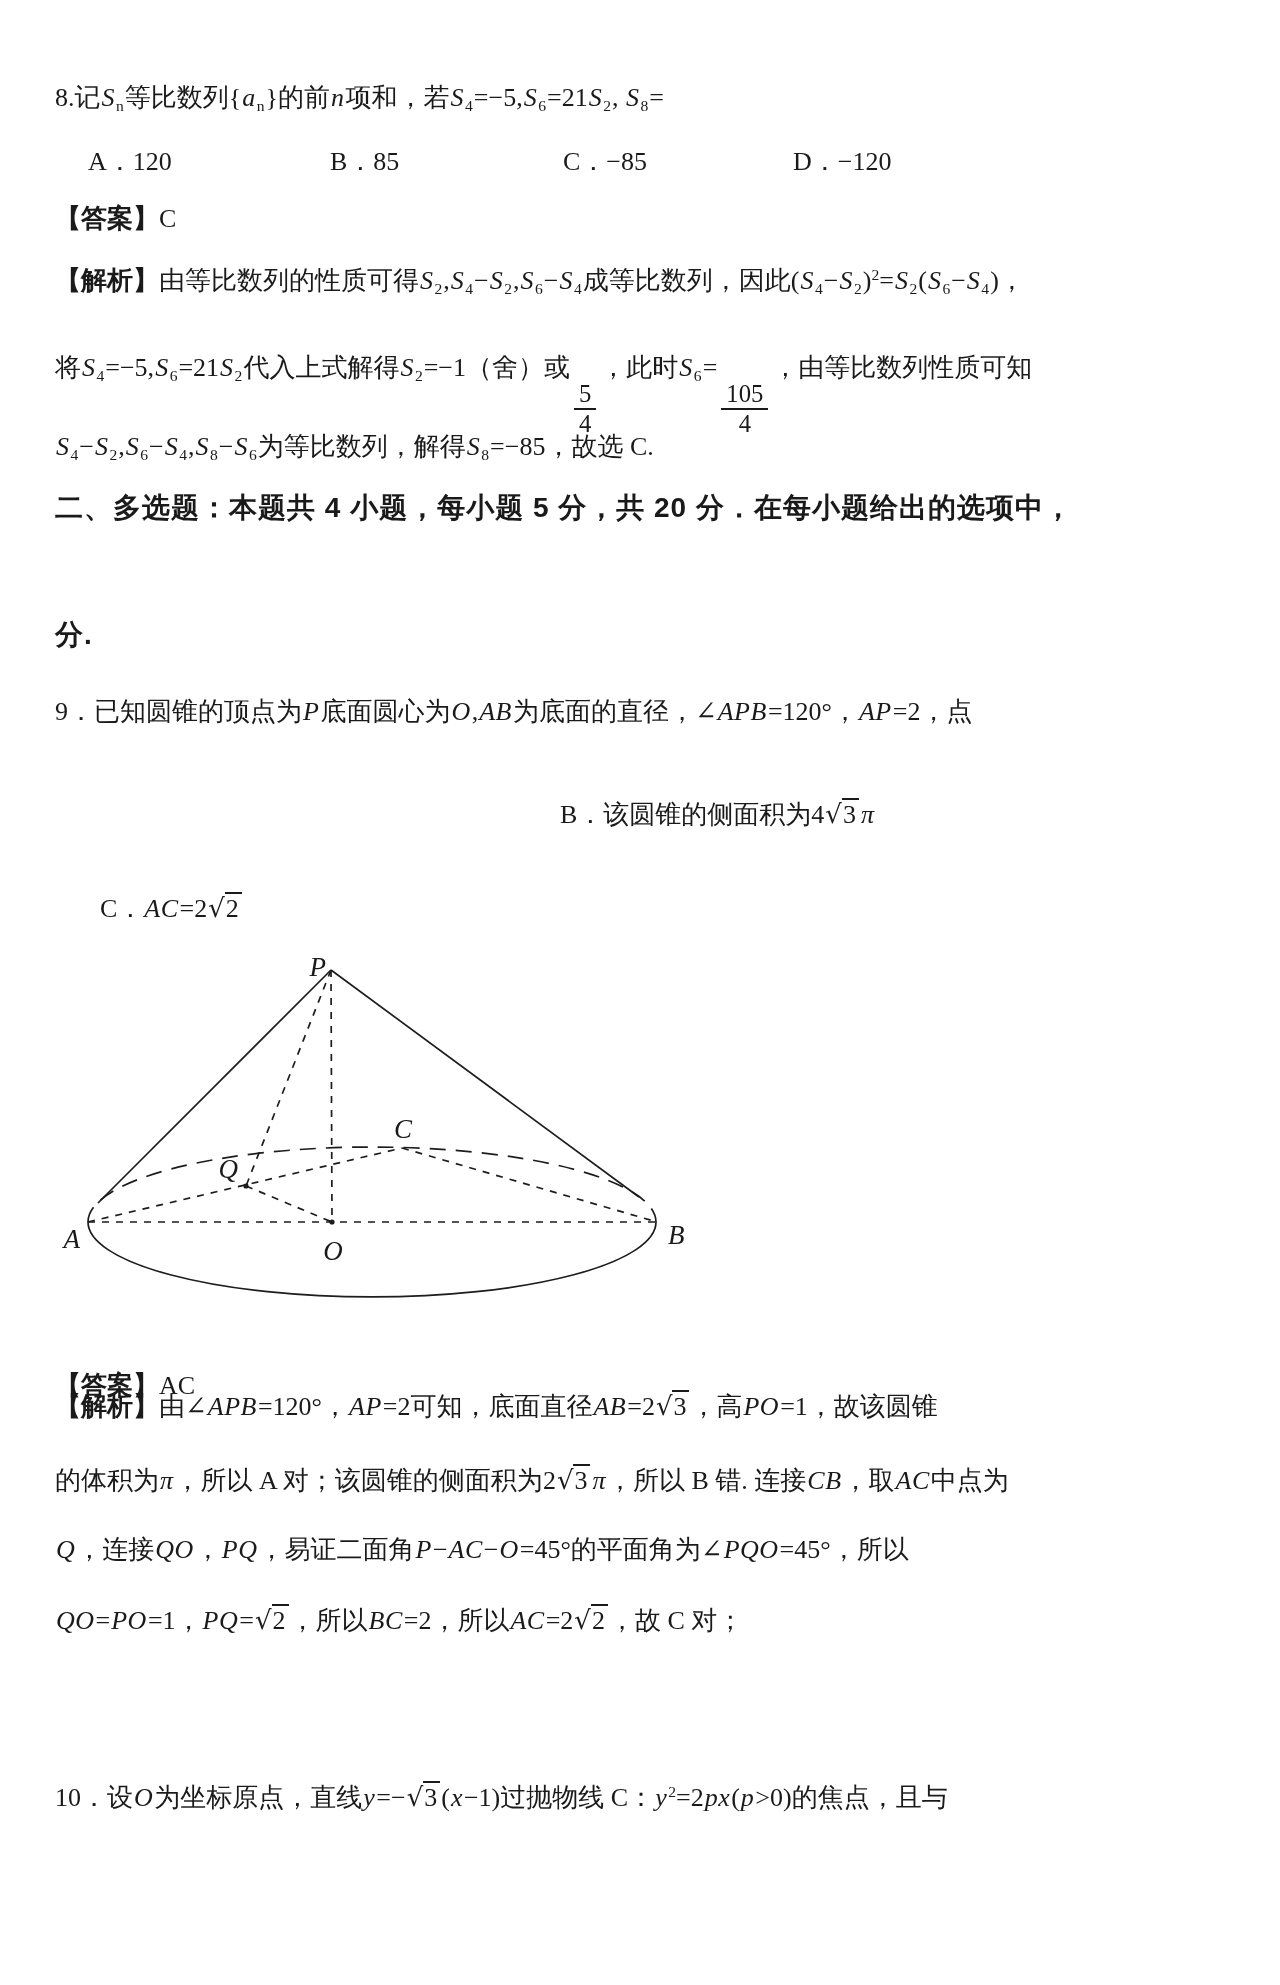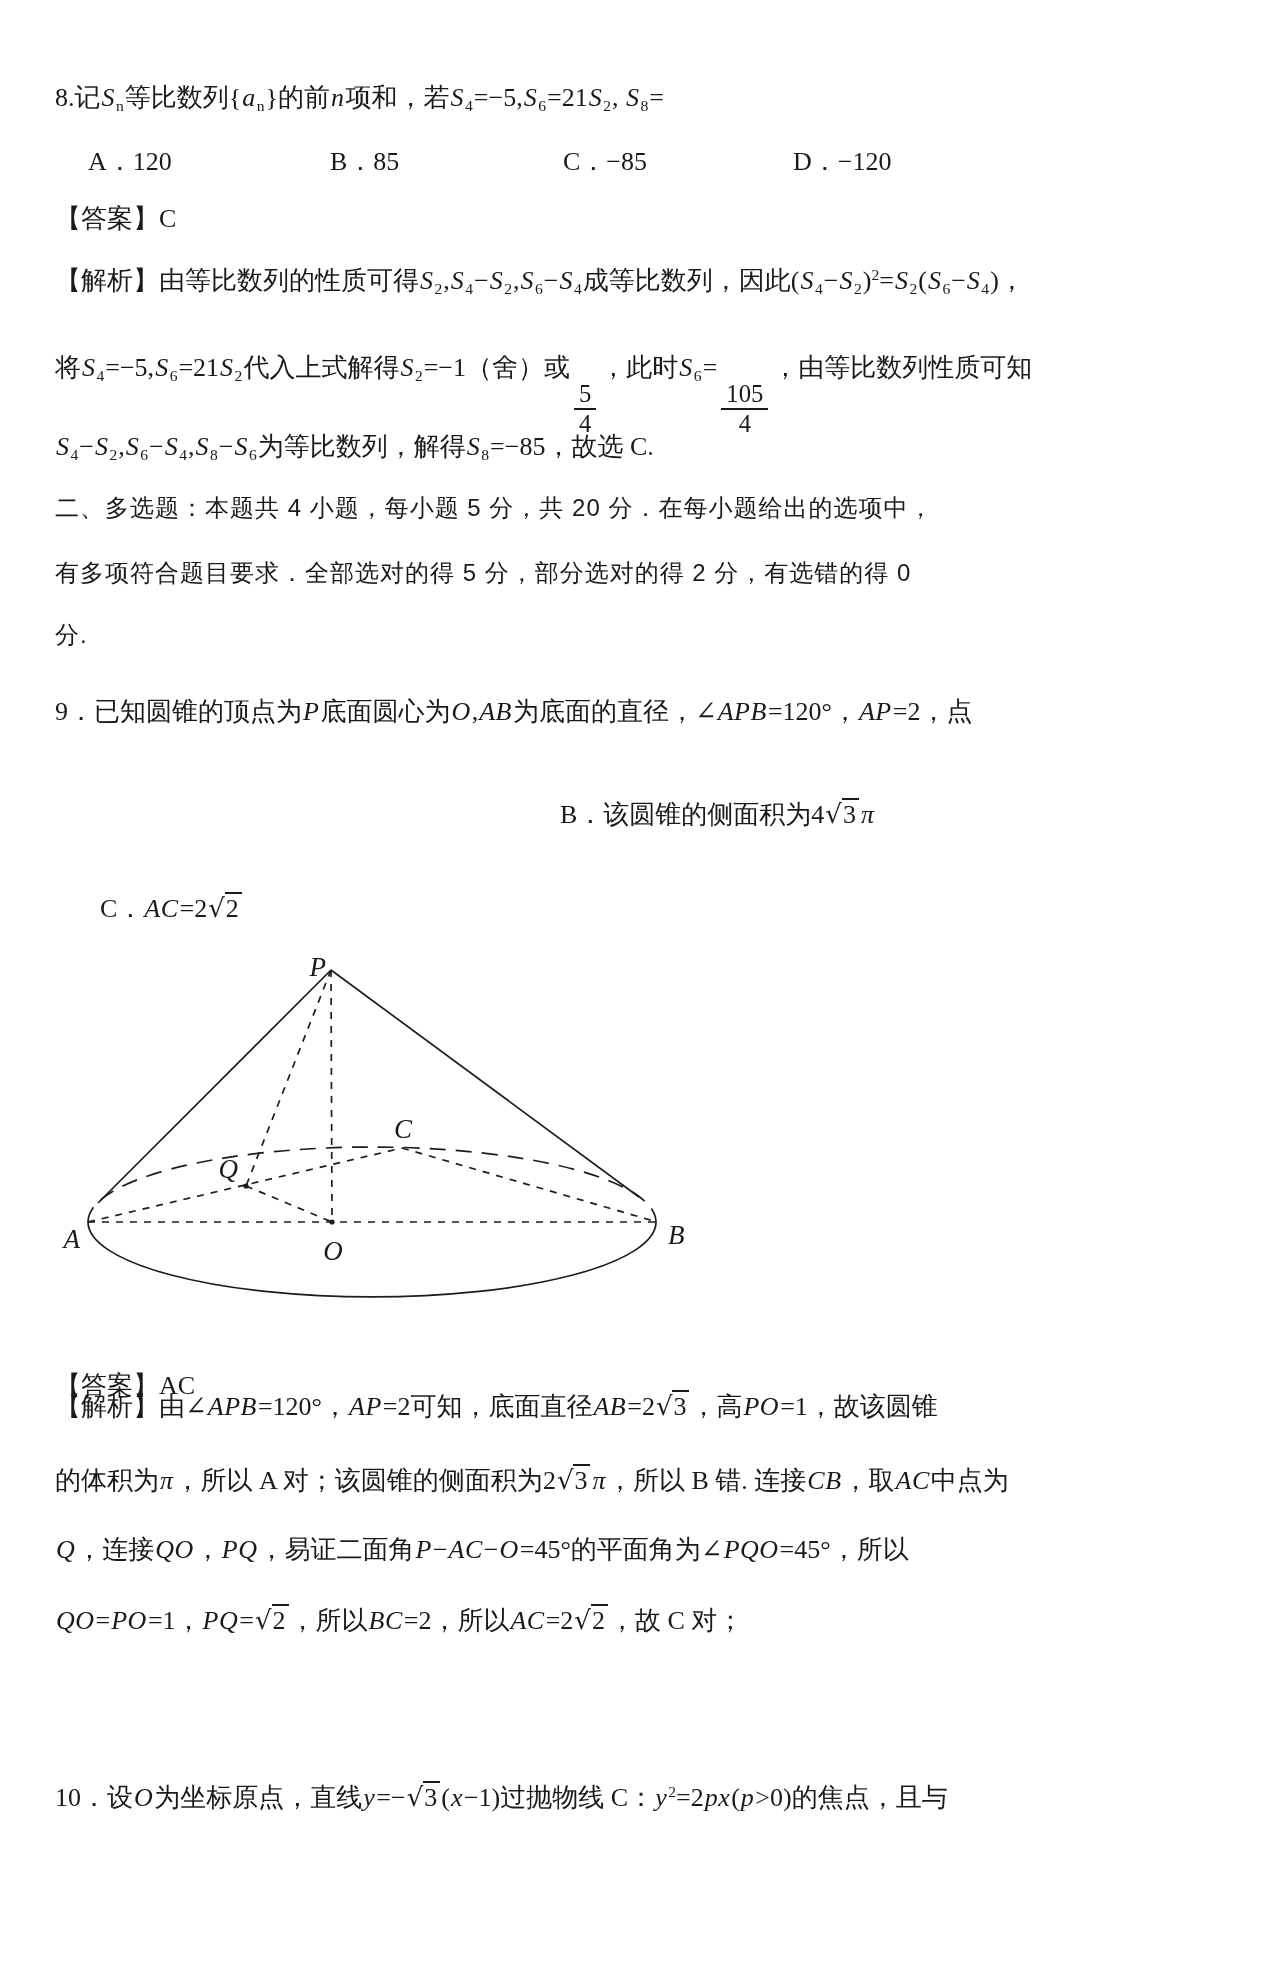--- a/index.html
+++ b/index.html
@@ -12,23 +12,23 @@
     color:#1a1a1a;
   }
   .line{
     position:absolute;
     white-space:nowrap;
     font-size:26px;
     line-height:44px;
     color:#1a1a1a;
     font-family:"Liberation Serif","DejaVu Serif",serif;
   }
-  .b-line{font-size:24px;letter-spacing:1px;}
+  .b-line{font-size:28px;letter-spacing:1px;}
   .cn{font-family:"Liberation Serif","DejaVu Serif",serif;}
-  .cb{font-family:"Liberation Sans","DejaVu Sans",sans-serif;font-weight:400;text-align:right;}
+  .cb{font-family:"Liberation Sans","DejaVu Sans",sans-serif;font-weight:700;text-align:right;}
   .mi{font-family:"Liberation Serif","DejaVu Serif",serif;font-style:italic;letter-spacing:0.5px;margin:0 1px;}
   .mr{font-family:"Liberation Serif","DejaVu Serif",serif;}
   sub.msub{font-size:0.6em;vertical-align:-0.35em;line-height:1;margin-right:1px;}
   sup.msup{font-size:0.6em;vertical-align:0.55em;line-height:1;}
   .frac{
     display:inline-flex;flex-direction:column;
     vertical-align:-1.05em;text-align:center;
     line-height:1.12;font-size:0.95em;margin:0 4px;
   }
   .fnum{display:block;border-bottom:2px solid #1a1a1a;padding:0 5px;}
@@ -57,21 +57,20 @@
   <div class="line" style="top:346px;left:55px"><span class="cn">将</span><span class="mi">S</span><sub class="msub">4</sub><span class="mr">=−5,</span><span class="mi">S</span><sub class="msub">6</sub><span class="mr">=21</span><span class="mi">S</span><sub class="msub">2</sub><span class="cn">代入上式解得</span><span class="mi">S</span><sub class="msub">2</sub><span class="mr">=−1</span><span class="cn">（舍）或</span><span class="frac">
         <span class="fnum">5</span>
         <span class="fden">4</span>
       </span><span class="cn">，此时</span><span class="mi">S</span><sub class="msub">6</sub><span class="mr">=</span><span class="frac">
         <span class="fnum">105</span>
         <span class="fden">4</span>
       </span><span class="cn">，由等比数列性质可知</span></div>
   <div class="line" style="top:425px;left:55px"><span class="mi">S</span><sub class="msub">4</sub><span class="mr">−</span><span class="mi">S</span><sub class="msub">2</sub><span class="mr">,</span><span class="mi">S</span><sub class="msub">6</sub><span class="mr">−</span><span class="mi">S</span><sub class="msub">4</sub><span class="mr">,</span><span class="mi">S</span><sub class="msub">8</sub><span class="mr">−</span><span class="mi">S</span><sub class="msub">6</sub><span class="cn">为等比数列，解得</span><span class="mi">S</span><sub class="msub">8</sub><span class="mr">=−85</span><span class="cn">，故选 C.</span></div>
 
   <div class="line b-line" style="top:486px;left:55px"><span class="cb">二、多选题：本题共 4 小题，每小题 5 分，共 20 分．在每小题给出的选项中，</span></div>
-  <div class="line b-line" style="top:551px;left:55px"><span class="cb">有多项符合题目要求．全部选对的得 5 分，部分选对的得 2 分，有选错的得 0</span></div>
   <div class="line b-line" style="top:613px;left:55px"><span class="cb">分.</span></div>
 
   <div class="line" style="top:690px;left:55px"><span class="mr">9．</span><span class="cn">已知圆锥的顶点为</span><span class="mi">P</span><span class="cn">底面圆心为</span><span class="mi">O</span><span class="mr">,</span><span class="mi">AB</span><span class="cn">为底面的直径，</span><span class="mr">∠</span><span class="mi">APB</span><span class="mr">=120°</span><span class="cn">，</span><span class="mi">AP</span><span class="mr">=2</span><span class="cn">，点</span></div>
   <div class="line" style="top:792px;left:560px"><span class="mr">B．</span><span class="cn">该圆锥的侧面积为</span><span class="mr">4</span><span class="sqrt"><span class="rad">√</span><span class="sarg">3</span></span><span class="mi">π</span></div>
   <div class="line" style="top:886px;left:100px"><span class="mr">C．</span><span class="mi">AC</span><span class="mr">=2</span><span class="sqrt"><span class="rad">√</span><span class="sarg">2</span></span></div>
 
   <svg style="position:absolute;left:40px;top:935px;" width="680" height="410" viewBox="40 935 680 410" xmlns="http://www.w3.org/2000/svg">
 
     <path class="ln" d="M 88 1222 A 284 75 0 0 1 656 1222" stroke-dasharray="16 10"></path>
     <path class="ln" d="M 88 1222 A 284 75 0 0 0 656 1222"></path>

